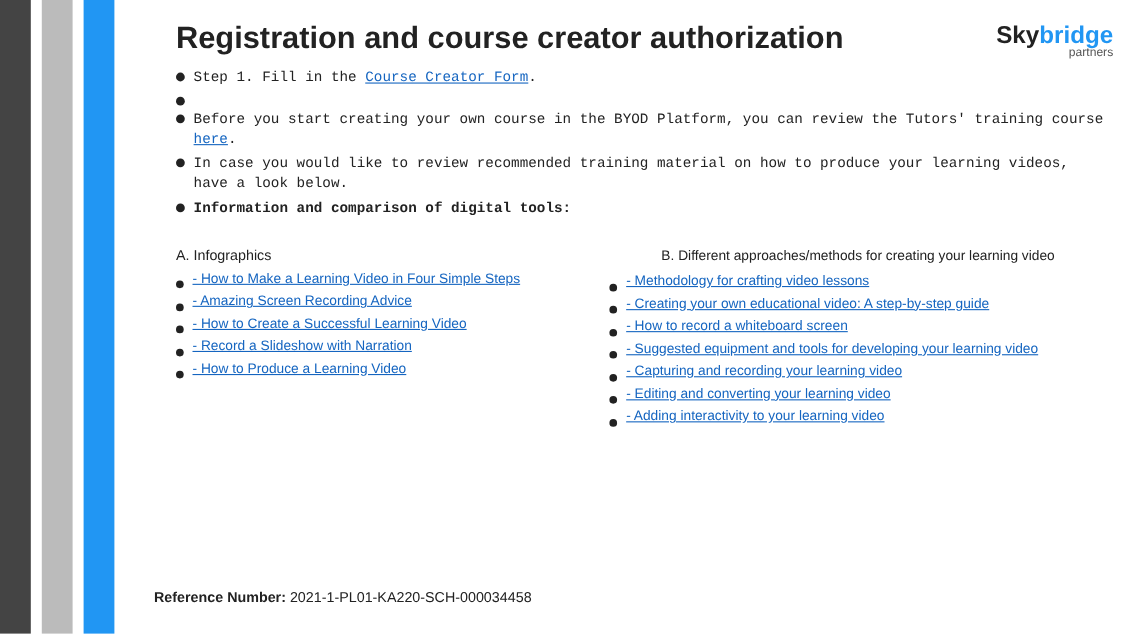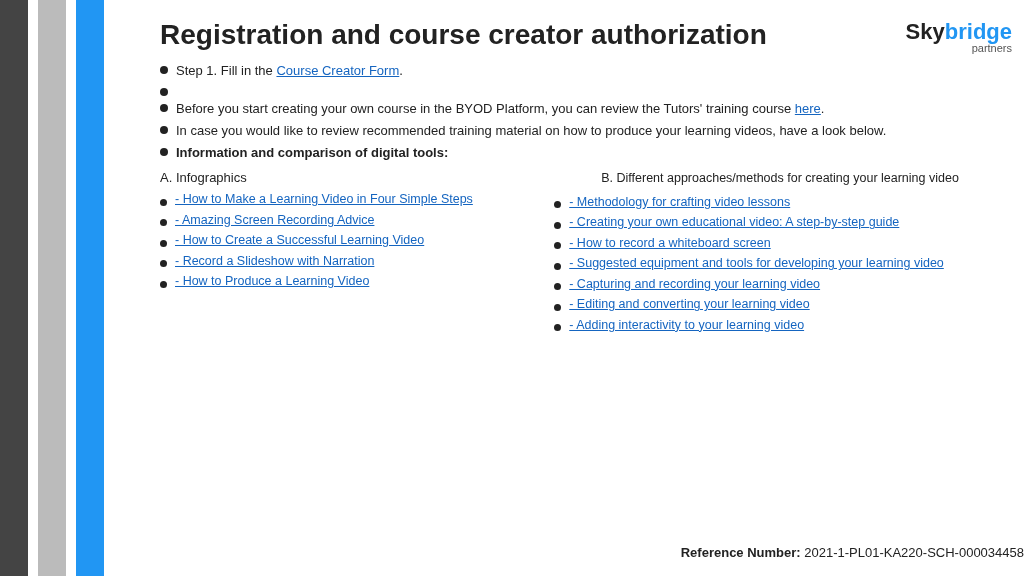--- a/index.html
+++ b/index.html
@@ -82,21 +82,22 @@
       color: #222;
       margin-bottom: 10px;
       padding-right: 140px;
       line-height: 1.2;
     }
 
     
     .intro-list {
       list-style: none;
       padding: 0;
-      margin-bottom: 8px;
+      margin-bottom: 25px;
+      font-family: Liberation Mono, monospace;
     }
     .intro-list li {
       display: flex;
       align-items: flex-start;
       margin-bottom: 4px;
       font-size: 13px;
       line-height: 1.4;
     }
     .bullet-dot {
       width: 8px;
@@ -147,21 +148,21 @@
       line-height: 1.4;
       margin-left: 47px;
     }
 
     .sub-list {
       list-style: none;
       padding: 0;
     }
     .sub-list li {
       display: flex;
-      align-items: center;
+      align-items: flex-end;
       margin-bottom: 3px;
       font-size: 12.5px;
       line-height: 1.4;
     }
     .sub-list a {
       color: #1565C0;
       text-decoration: underline;
     }
     .sub-bullet {
       width: 7px;
@@ -169,24 +170,24 @@
       border-radius: 50%;
       background: #222;
       flex-shrink: 0;
       margin-top: 4px;
       margin-right: 8px;
     }
 
     
     .footer {
       position: absolute;
-      bottom: 16px;
+      bottom: 26px;
       left: 140px;
       right: 0;
-      text-align: right;
+      text-align: left;
       font-size: 13px;
     }
   </style>
 </head>
 <body>
 
 <div class="left-bars">
   <div class="bar-dark-gray"></div>
   <div class="bar-gap"></div>
   <div class="bar-light-gray"></div>

